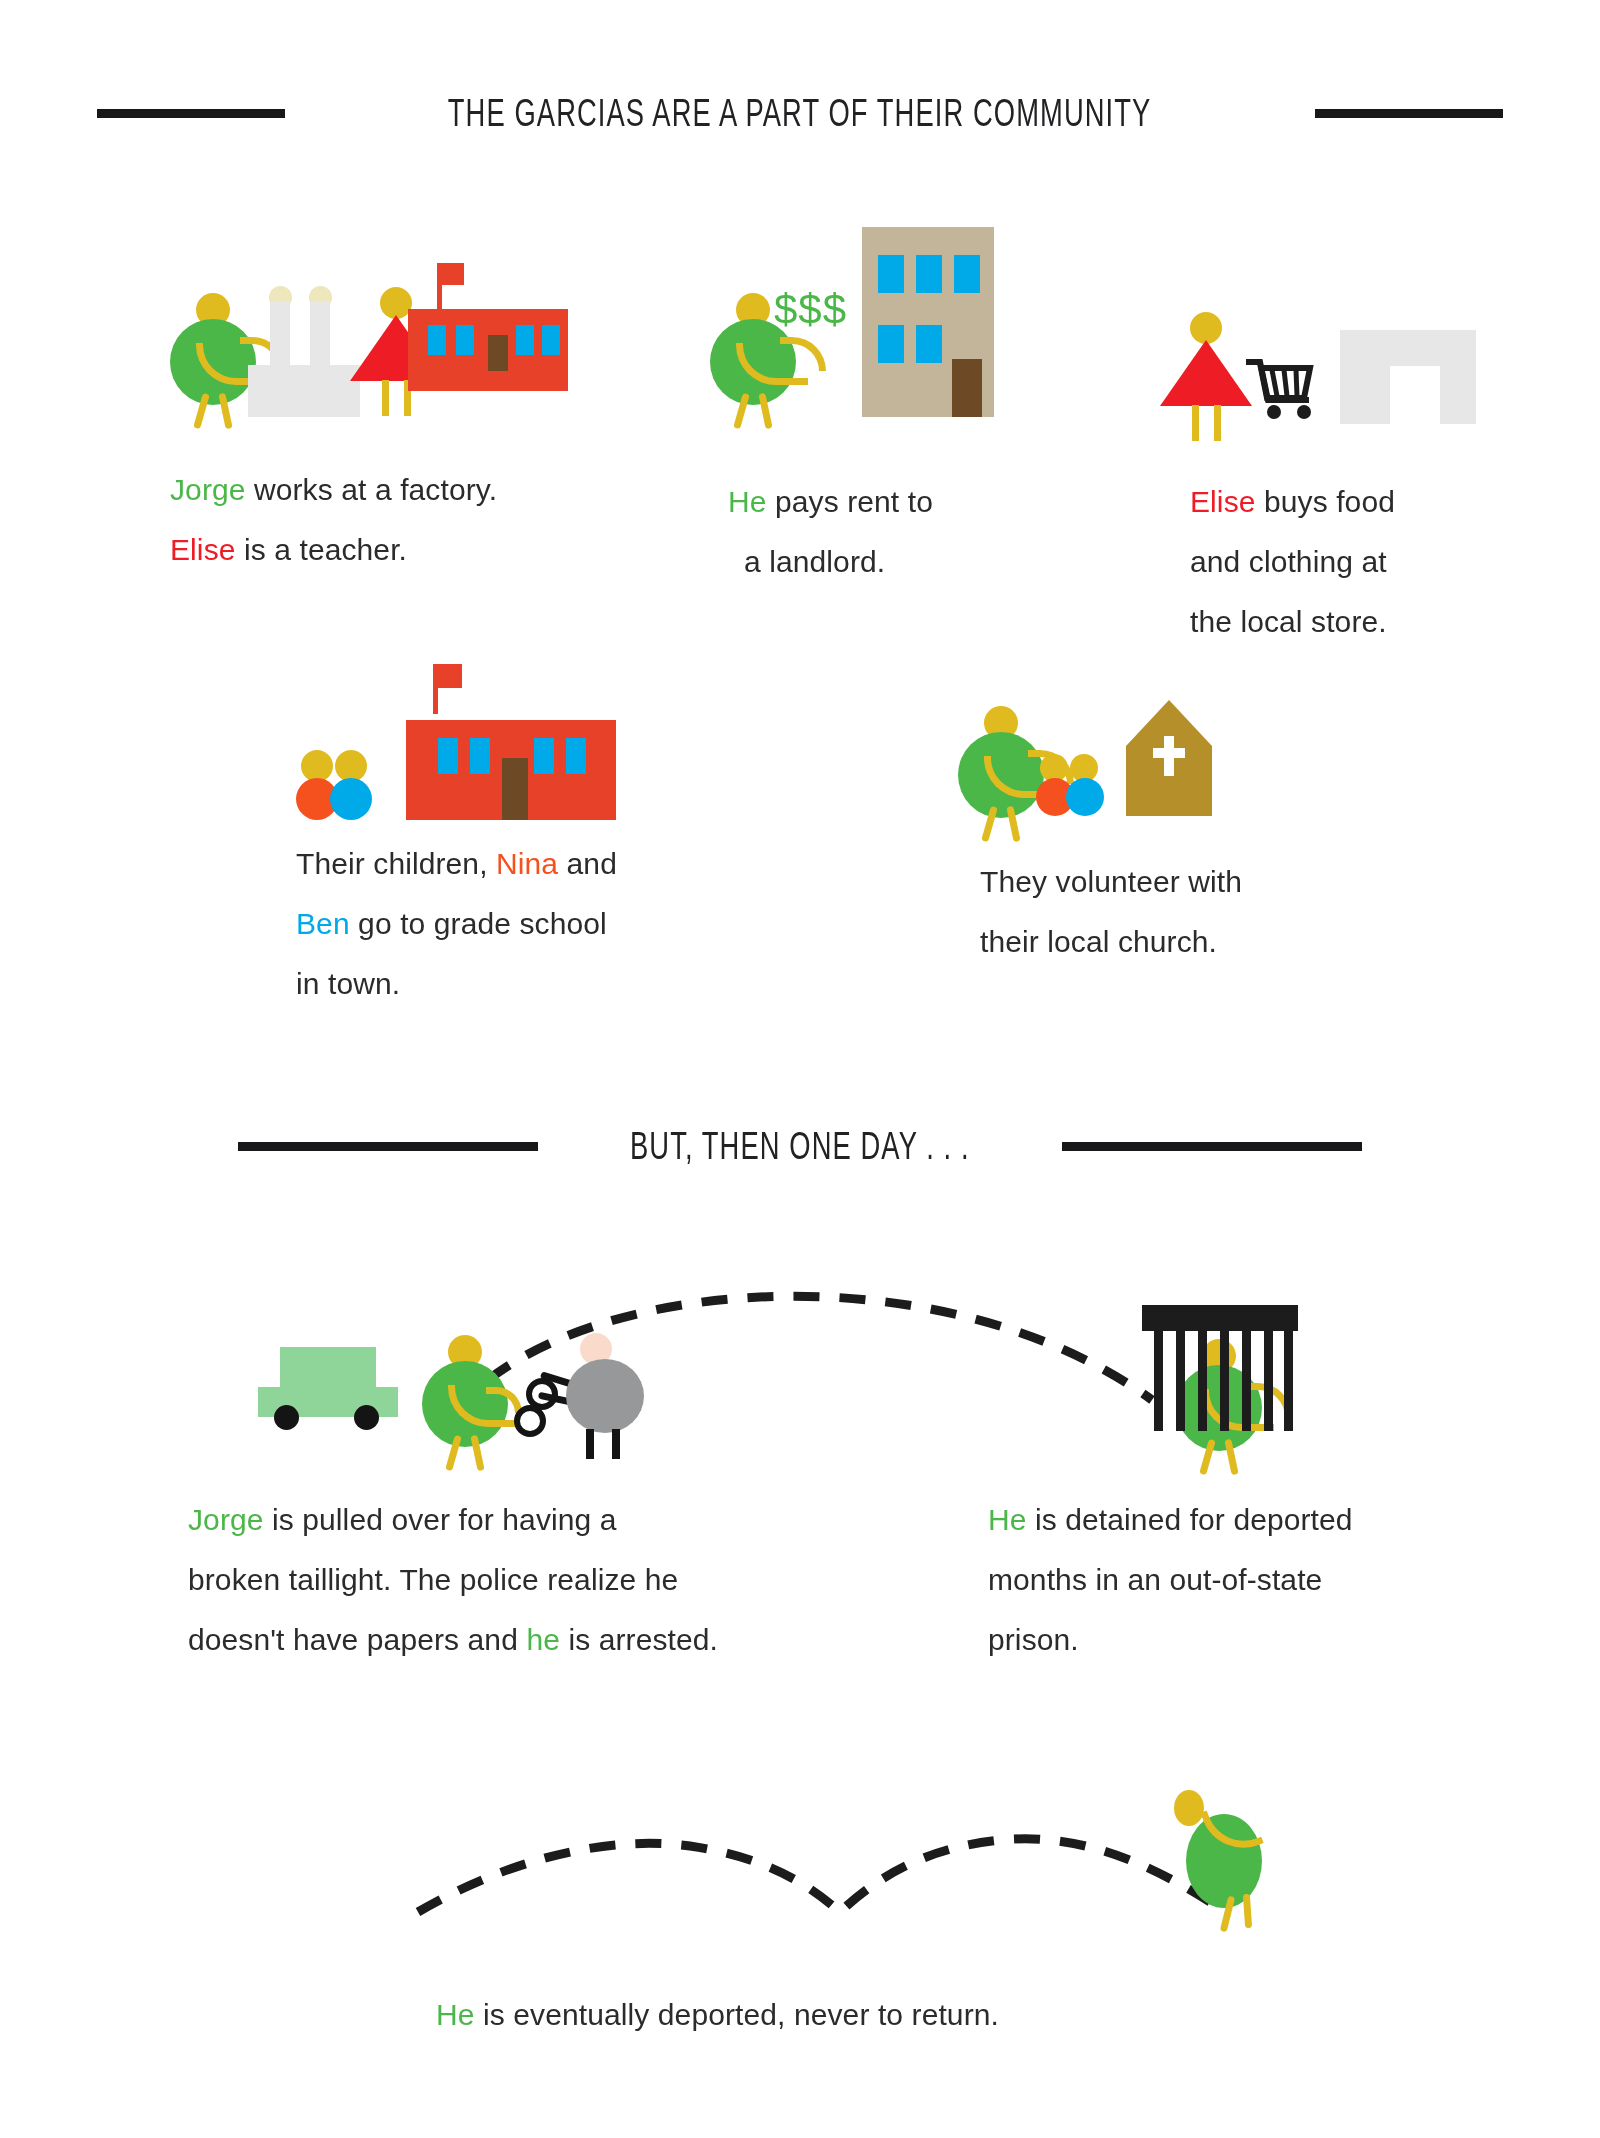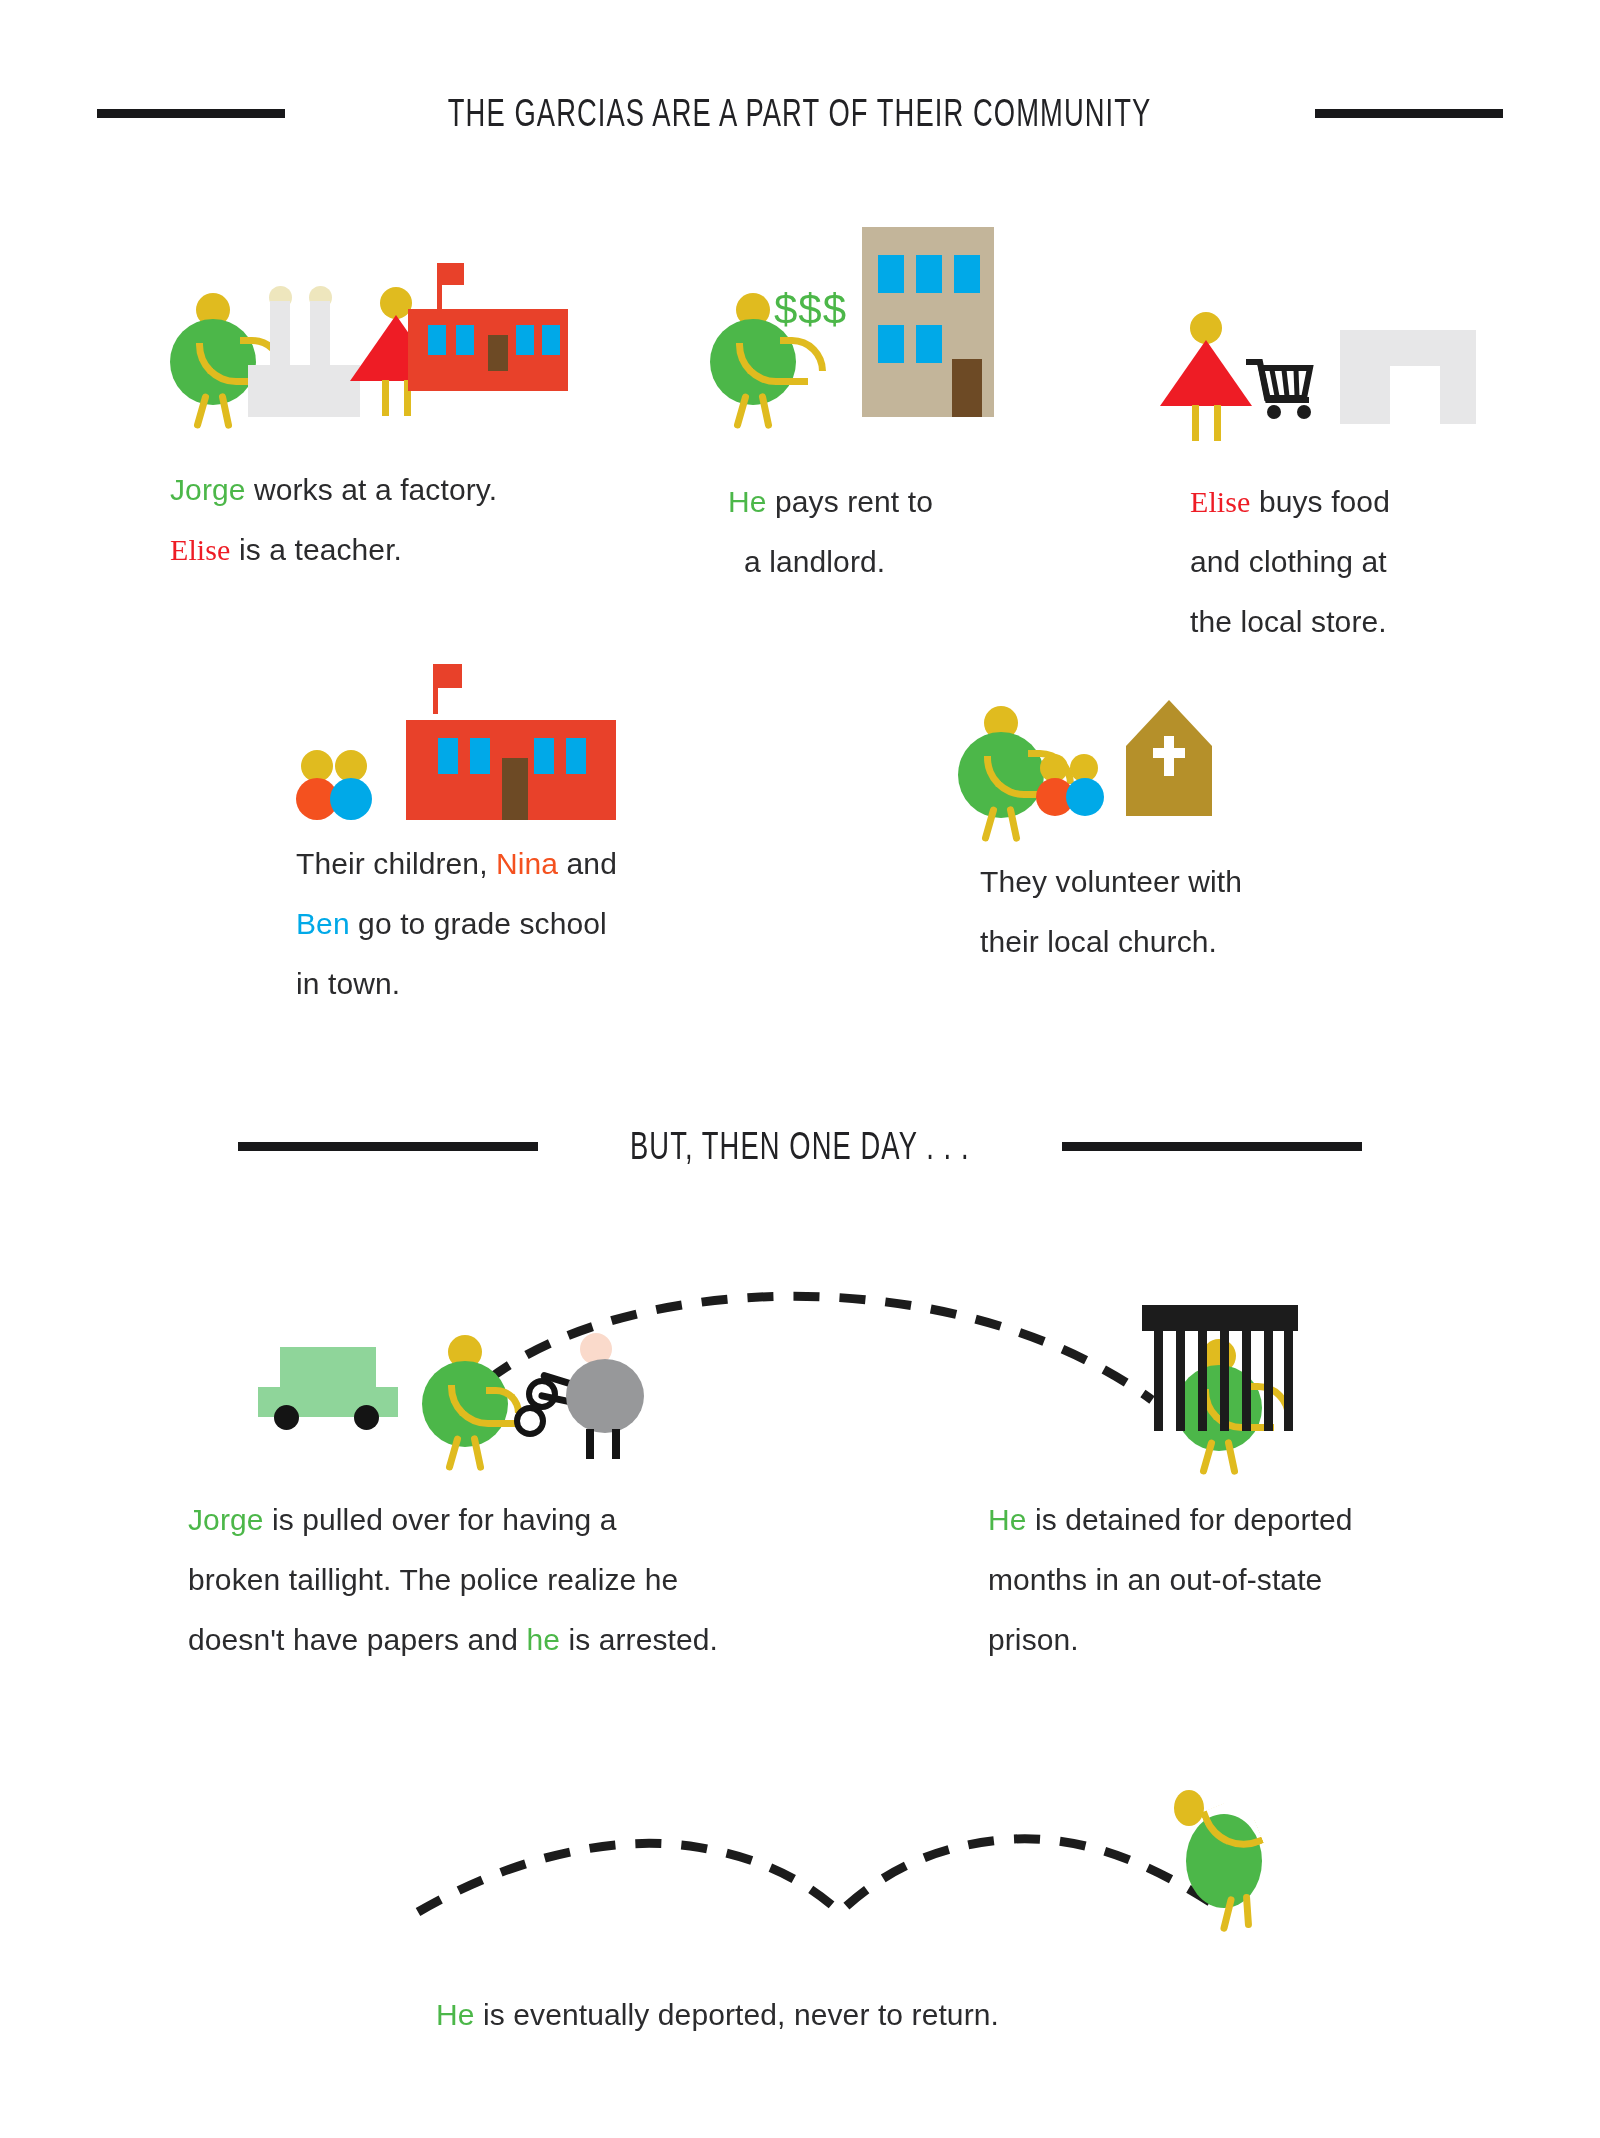--- a/index.html
+++ b/index.html
@@ -54,21 +54,21 @@
   .caption {
     position: absolute;
     font-family: "Liberation Sans", sans-serif;
     font-size: 30px;
     line-height: 60px;
     color: #2b2b2d;
     letter-spacing: 0.1px;
   }
   .caption .ln { display: block; white-space: nowrap; }
   .nm-jorge { color: #4cb749; }
-  .nm-elise { color: #ee1c25; font-family: Liberation Serif, serif; }
+  .nm-elise { color: #ee1c25; }
   .nm-nina  { color: #f4511f; }
   .nm-ben   { color: #00a9e8; text-align: right; }
 
   
   .scene { position: absolute; }
 
   
   .fig-jorge { position: absolute; width: 110px; height: 130px; }
   .fig-jorge .head {
     position: absolute; left: 26px; top: 0;

